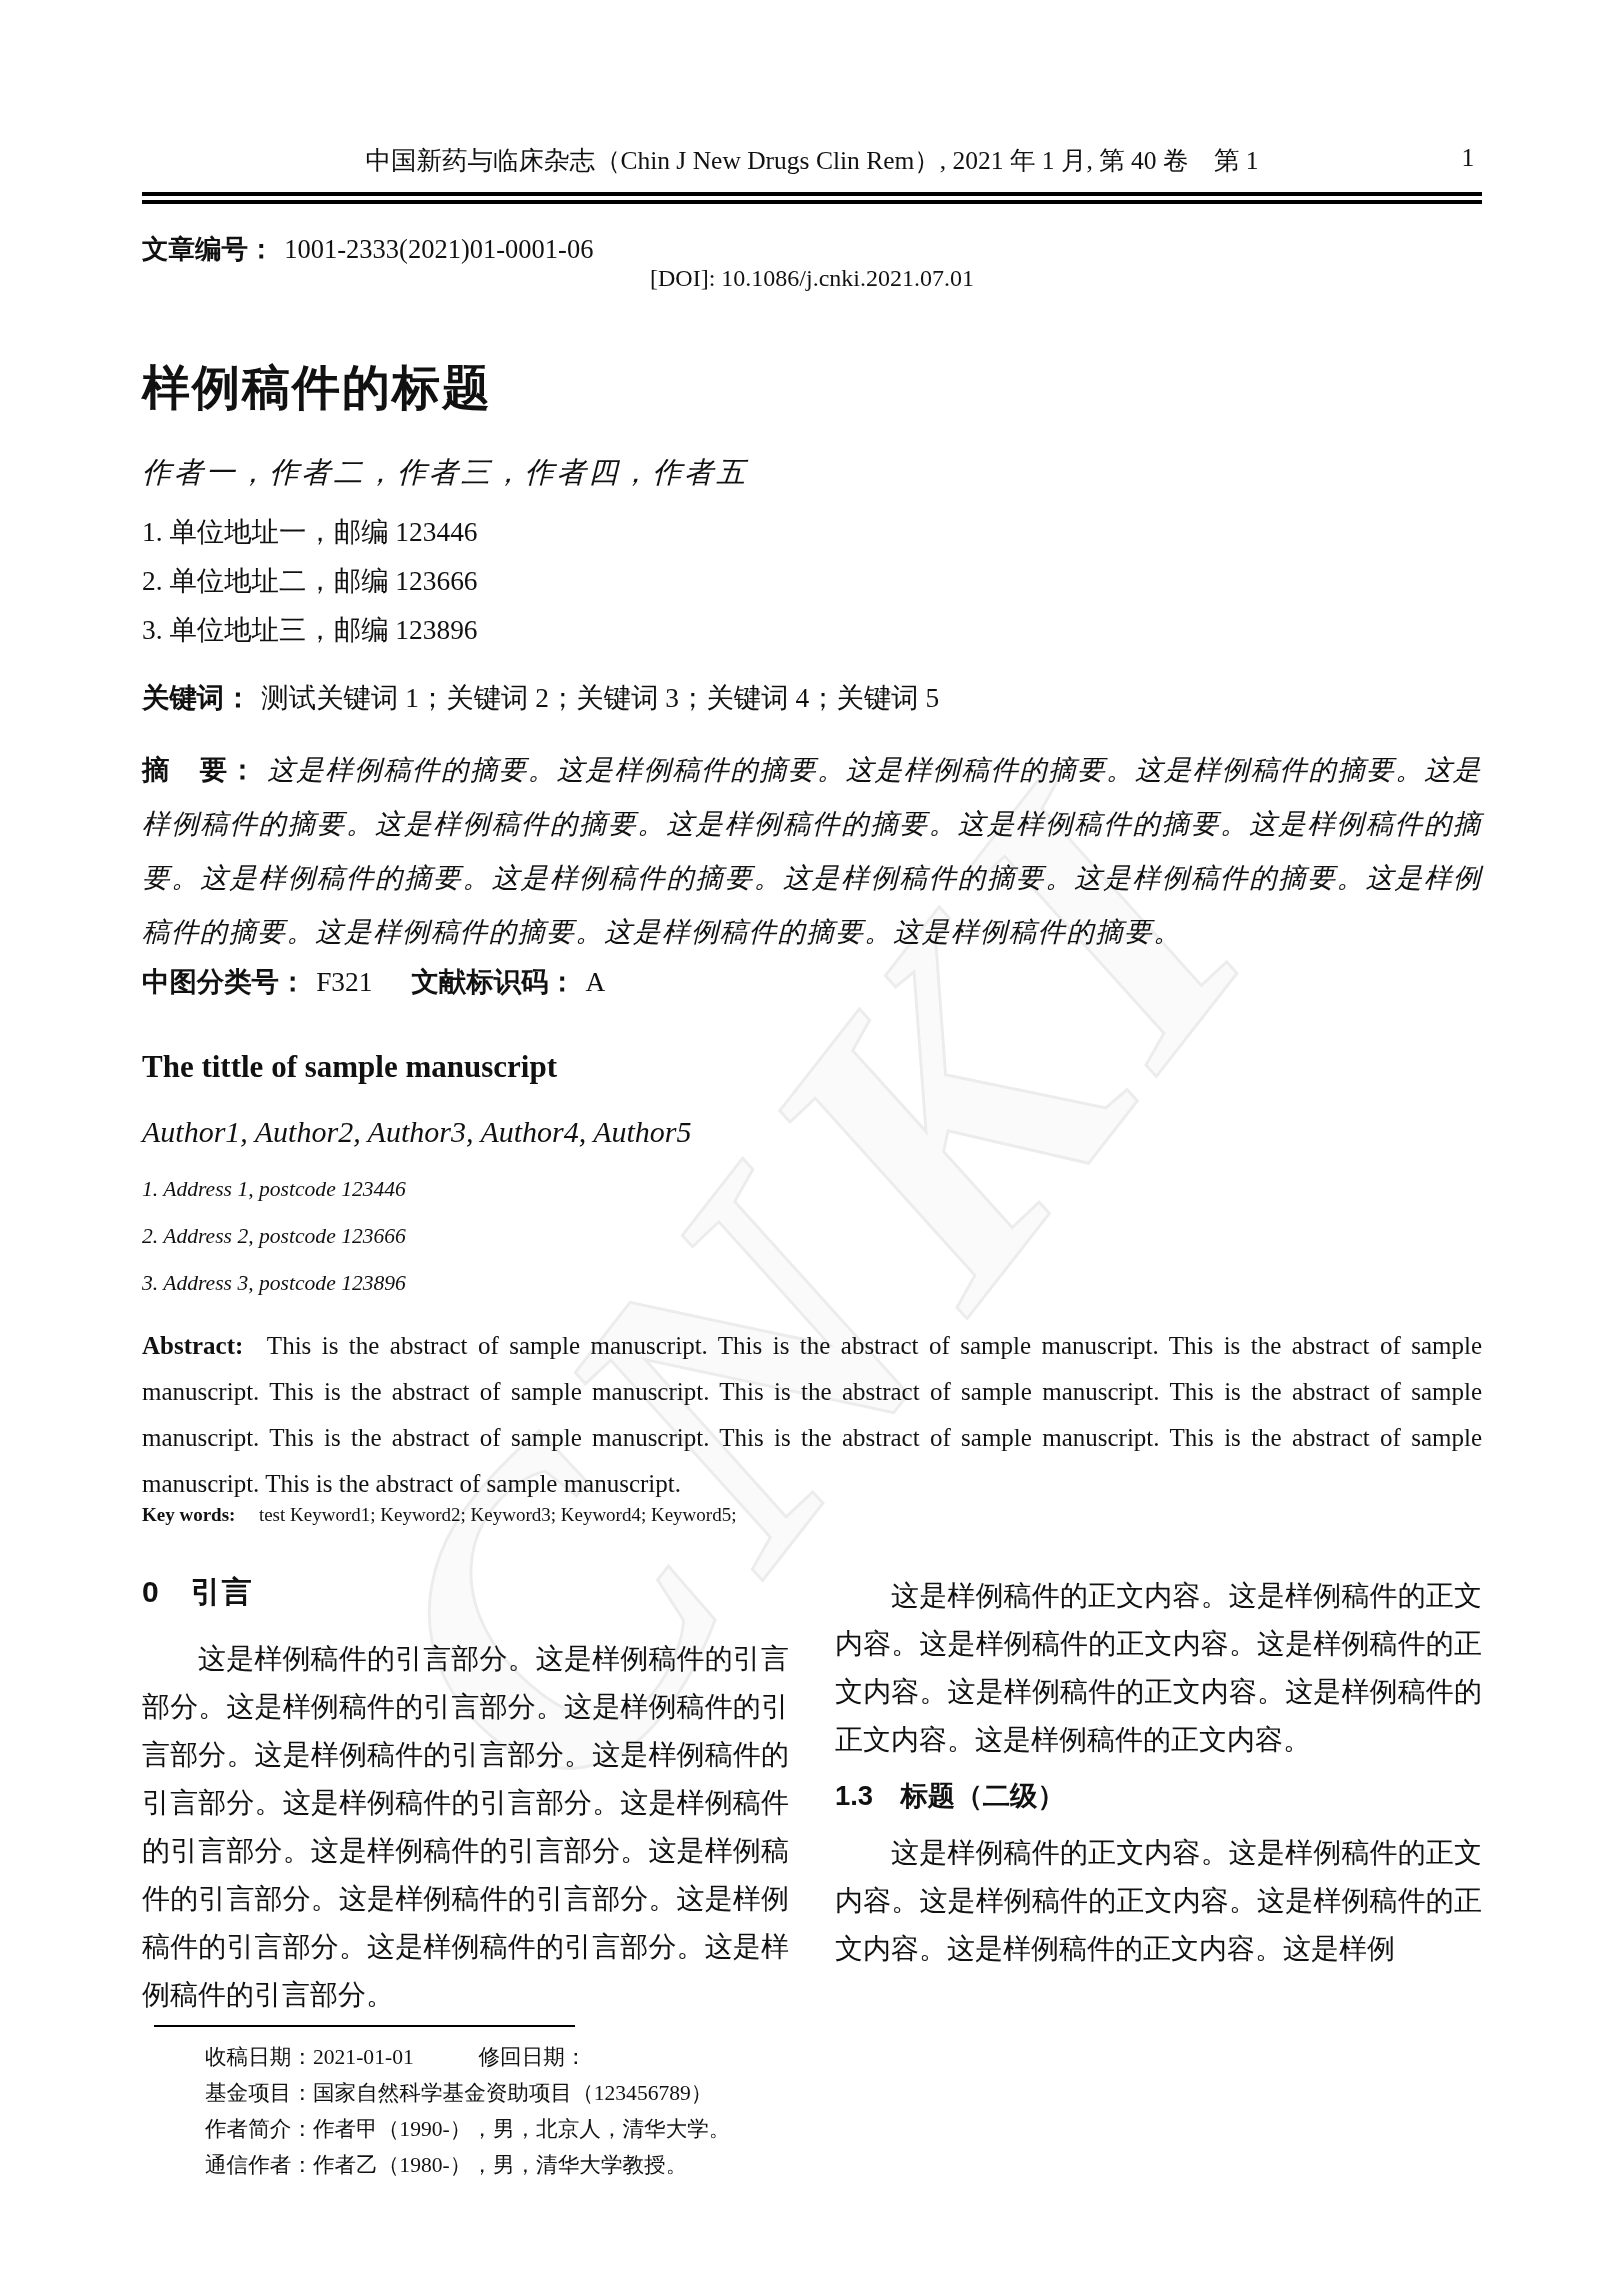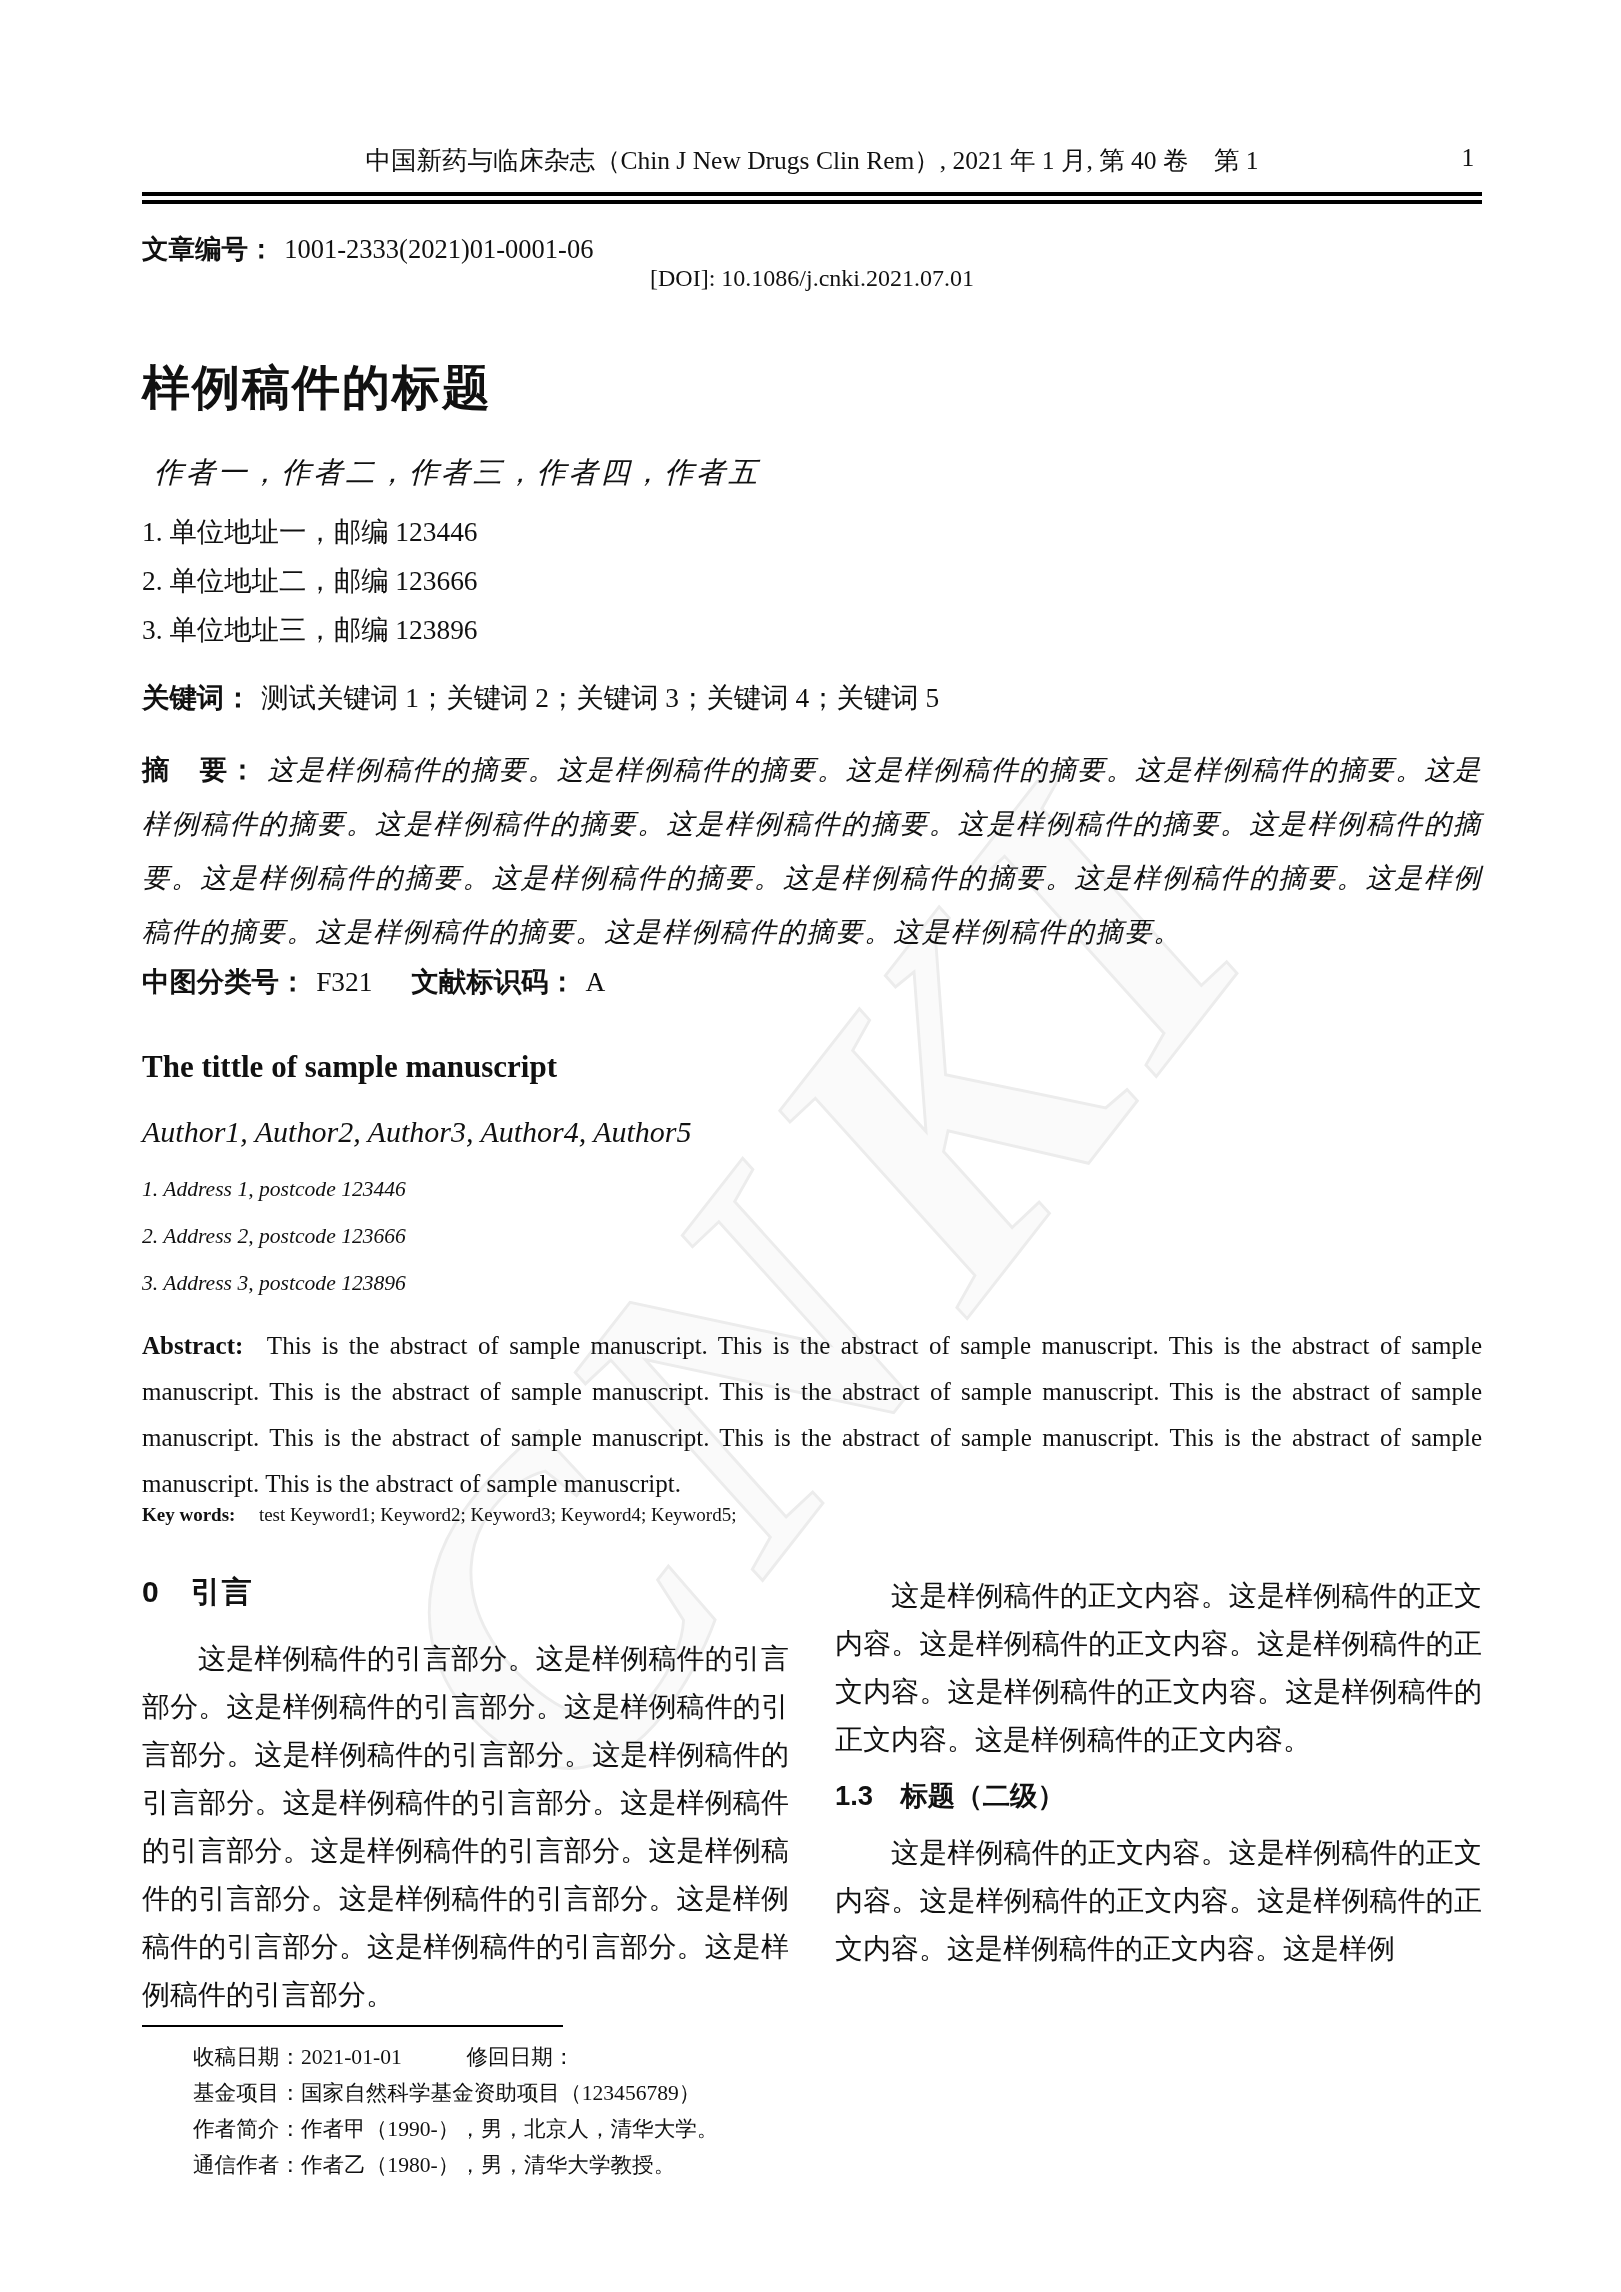--- a/index.html
+++ b/index.html
@@ -26,41 +26,41 @@
   .blk{position:absolute;left:142px;width:1340px;}
   .sans{font-family:"Liberation Sans","DejaVu Sans",sans-serif;}
   .b{font-weight:bold;}
   .header-row{top:143px;font-size:25.5px;text-align:center;}
   .header-row .pageno{position:absolute;right:7.8px;top:0;font-size:25.5px;}
   .double-rule{top:192px;height:3.9px;border-top:4.9px solid #000;border-bottom:4.9px solid #000;}
   .article-no{top:231px;font-size:26.5px;}
   .article-no .lbl{font-size:26.5px;}
   .doi-row{top:265px;font-size:24px;text-align:center;}
   .cn-title{top:356px;font-size:48px;font-weight:bold;letter-spacing:2px;}
-  .cn-authors{top:453px;font-size:29px;font-style:italic;letter-spacing:2.9px;margin-left:12px;}
+  .cn-authors{top:453px;font-size:29px;font-style:italic;letter-spacing:2.9px;}
   .cn-affils{top:508px;font-size:27.4px;line-height:49px;}
   .cn-keywords{top:680px;font-size:27.4px;}
   .cn-abstract{top:743px;font-size:27.4px;line-height:54px;text-align:justify;letter-spacing:1.5px;}
   .cn-abstract .abs-body{font-style:italic;}
   .cn-clc{top:964px;font-size:27.4px;}
   .cn-clc .gap{display:inline-block;width:39px;}
   .lblgap{margin-right:9.8px;}
   .en-title{top:1049px;font-size:31px;font-weight:bold;}
   .en-authors{top:1115px;font-size:30px;font-style:italic;}
   .en-affils{top:1166px;font-size:21.6px;font-style:italic;line-height:47px;}
   .en-abstract{top:1323px;font-size:25px;line-height:46px;text-align:justify;}
   .en-abstract .lbl{margin-right:23.5px;}
   .en-keywords{top:1504px;font-size:19px;}
   .en-keywords .lbl{margin-right:23.5px;}
   .columns{top:1572px;display:flex;gap:46px;}
   .col{width:647px;}
   .col h3{margin:0 0 21.6px 0;font-size:30px;font-weight:bold;font-family:"Liberation Sans","DejaVu Sans",sans-serif;letter-spacing:1px;}
   .col h4{margin:13.7px 0 15.7px 0;font-size:27.4px;font-weight:bold;font-family:"Liberation Sans","DejaVu Sans",sans-serif;}
   .col p{margin:0;font-size:28px;line-height:48px;text-align:justify;text-indent:2em;}
-  .footnote{top:2025px;left:142px;width:725px;font-size:21.6px;line-height:36px;}
+  .footnote{top:2025px;left:154px;width:725px;font-size:21.6px;line-height:36px;}
   .footnote-rule{width:421px;border-top:2.9px solid #000;margin-bottom:11.8px;}
   .footnote .fn-line{padding-left:51px;}
 </style>
 </head>
 <body>
 
 <div class="page">
 
   <div class="watermark">CNKI</div>
 

